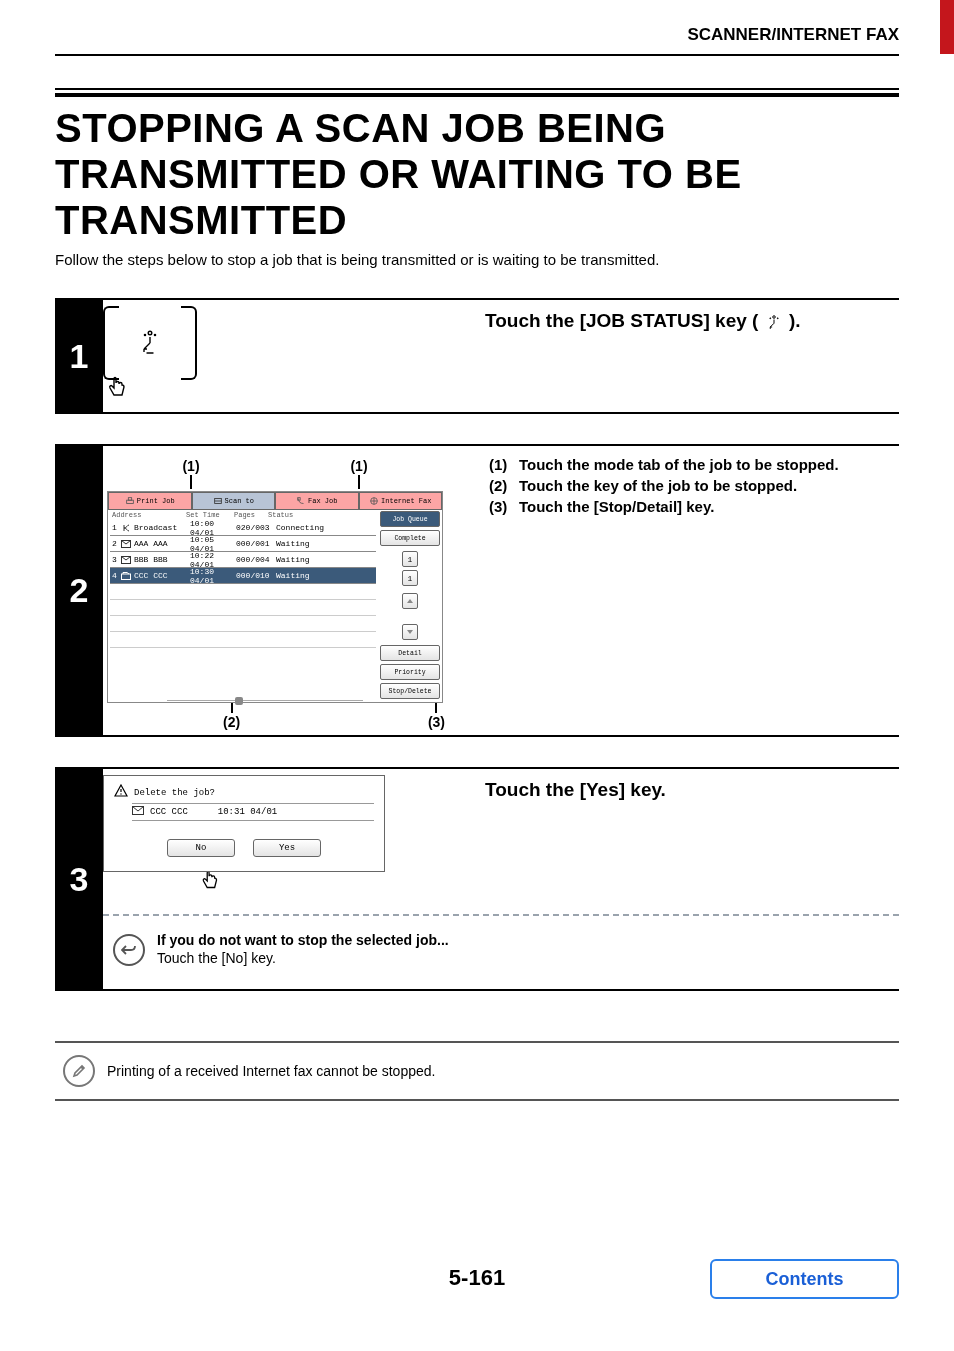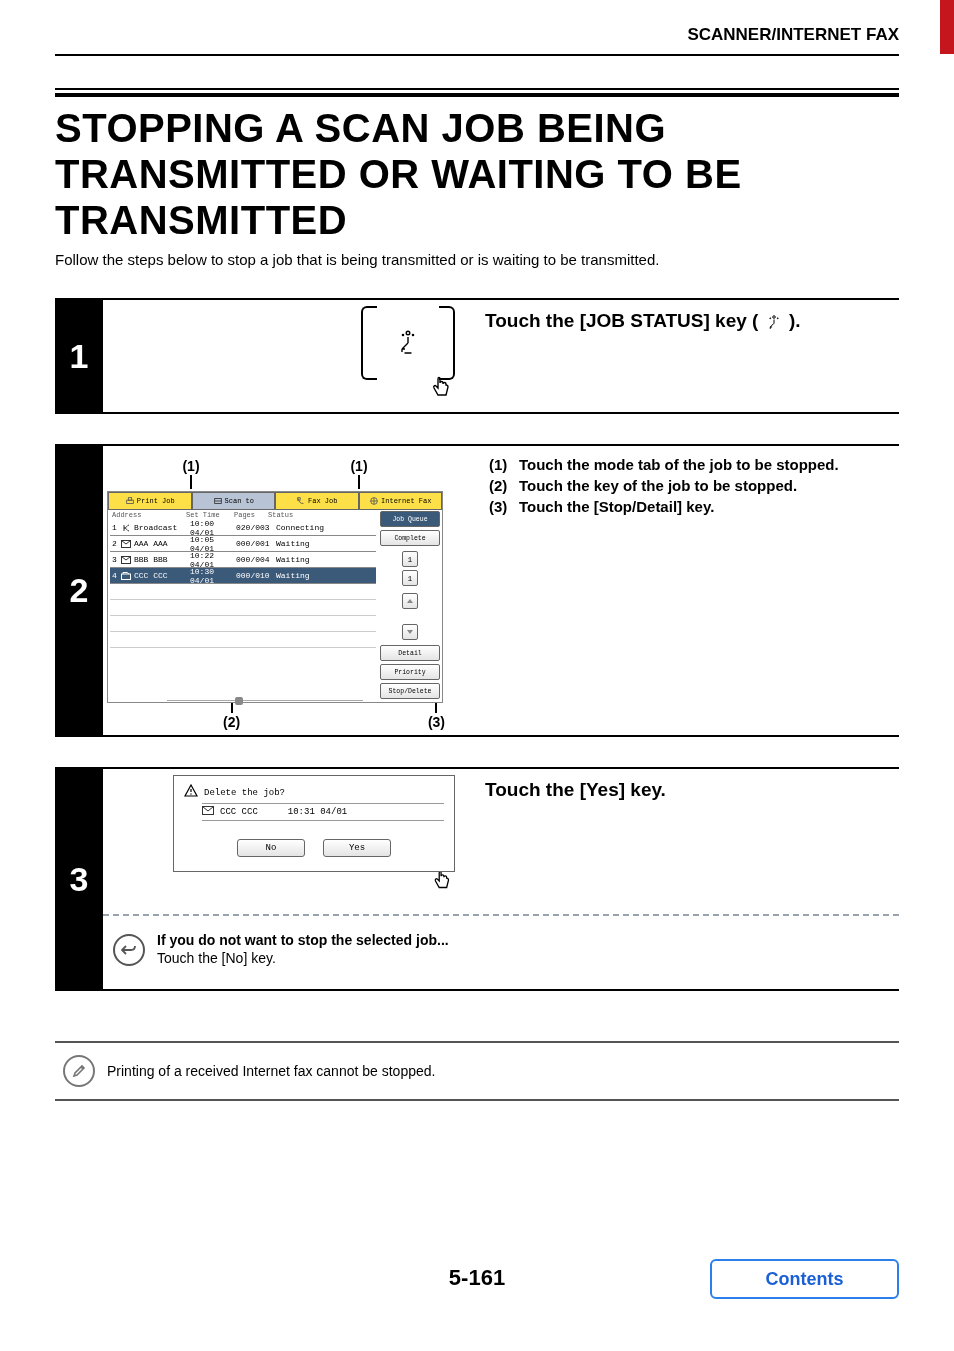--- a/index.html
+++ b/index.html
@@ -8,40 +8,40 @@
 .header{position:absolute;top:25px;left:55px;right:55px;border-bottom:2px solid #000;height:29px}
 .header-title{font-weight:bold;font-size:17px;float:right}
 .content{position:absolute;top:88px;left:55px;right:55px}
 .rule-thin{border-top:2px solid #000;margin:0 0 3px}
 .rule-thick{border-top:4px solid #000;margin:0 0 8px}
 .h1{font-weight:bold;font-size:40px;line-height:1.15;margin:0 0 6px;letter-spacing:.5px}
 .intro{font-size:15px;margin:8px 0 30px}
 .step{display:flex;border-top:2px solid #000;border-bottom:2px solid #000;margin:0 0 30px;min-height:80px}
 .step-no{flex:0 0 48px;background:#000;color:#fff;display:flex;align-items:center;justify-content:center;font-size:34px;font-weight:bold}
 .step-body{flex:1;display:flex;padding:6px 0 6px 0}
-.step-visual{flex:0 0 352px;display:flex;align-items:flex-end;justify-content:center;flex-direction:column;position:relative}
+.step-visual{flex:0 0 352px;display:flex;align-items:flex-start;justify-content:center;flex-direction:column;position:relative}
 .step-text{flex:1;padding:0 6px 0 30px}
 .step-heading{font-weight:bold;font-size:19px;margin:4px 0 10px}
 .step-sub{display:flex;align-items:flex-start;font-size:15px;margin:4px 0}
 .step-sub-num{font-weight:bold;width:30px;flex:0 0 30px}
 .step-sub-txt{font-weight:bold;flex:1}
 .key-icon svg{vertical-align:middle}
 .finger-touch{margin-top:-6px}
 
 .s1-fig{display:flex;align-items:center;gap:18px}
 .s1-screen-edge{width:14px;height:70px;border-left:2px solid #000;border-top:2px solid #000;border-bottom:2px solid #000;border-top-left-radius:6px;border-bottom-left-radius:6px}
 .s1-screen-edge.right{border:none;border-right:2px solid #000;border-top:2px solid #000;border-bottom:2px solid #000;border-radius:0;border-top-right-radius:6px;border-bottom-right-radius:6px}
 
 .js-wrap{width:336px;font-family:"Courier New",monospace;font-size:8px}
 .callouts-top{display:flex;justify-content:space-around;font-family:Arial;font-size:14px;font-weight:bold;margin-bottom:2px}
 .callouts-top span{position:relative}
 .callouts-top span::after{content:"";display:block;width:2px;height:14px;background:#000;margin:1px auto 0}
 .js-screen{border:1px solid #888;background:#fff}
 .tabs{display:flex;height:18px}
-.tab{flex:1;border:1px solid #666;display:flex;align-items:center;justify-content:center;gap:2px;background:#fde047;font-size:7px}
+.tab{flex:1;border:1px solid #666;display:flex;align-items:center;justify-content:center;gap:2px;background:#fca5a5;font-size:7px}
 .tab.sel{background:#b8c4d6}
 .tab svg{width:10px;height:10px}
 .js-cols{display:flex;font-size:7px;padding:1px 2px;color:#555}
 .js-cols span:nth-child(1){width:74px}
 .js-cols span:nth-child(2){width:48px}
 .js-cols span:nth-child(3){width:34px}
 .js-cols span:nth-child(4){width:44px}
 .js-body{display:flex}
 .js-rows{flex:1;padding:0 2px 4px}
 .js-row{display:flex;align-items:center;border-bottom:1px solid #888;height:15px;gap:2px;padding:0 2px}

